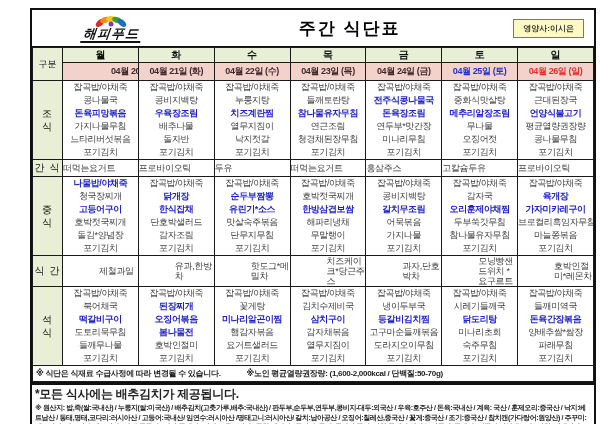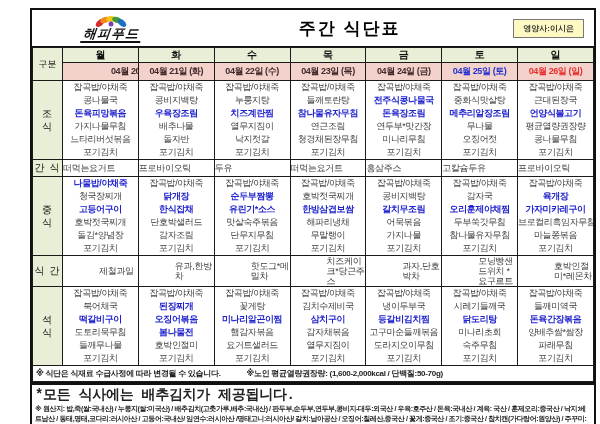--- a/index.html
+++ b/index.html
@@ -28,21 +28,21 @@
     letter-spacing:-0.4px;}
   .menu-item.hl{color:var(--hl);font-weight:bold;}
   td.snack{height:16px;font-size:9px;color:#3c3c3c;text-align:left;vertical-align:middle;
     letter-spacing:-0.3px;line-height:10px;word-break:break-all;}
   tr.snack2 td{height:22px;padding-left:36px;}
   td.noterow{height:15px;font-size:8px;font-weight:bold;color:#222;text-align:left;
     vertical-align:middle;padding:0 3px;white-space:nowrap;letter-spacing:-0.3px;}
   td.noterow .gap{display:inline-block;width:26px;}
   
   .bottom-box{border:2px solid #111;border-top-width:1px;margin-top:0;padding:1px 3px 2px 3px;background:#fff;}
-  .kimchi-note{font-size:14px;font-weight:bold;color:#222;letter-spacing:-0.3px;font-family:Liberation Mono, monospace;}
+  .kimchi-note{font-size:12px;font-weight:bold;color:#222;letter-spacing:-0.3px;}
   .origin-note{font-size:7px;font-weight:bold;color:#222;line-height:9.5px;letter-spacing:-0.4px;
     word-break:break-all;text-align:left;}
 </style>
 </head>
 <body>
 
 <div class="sheet">
   <div class="frame">
 
     <div class="header-bar">

